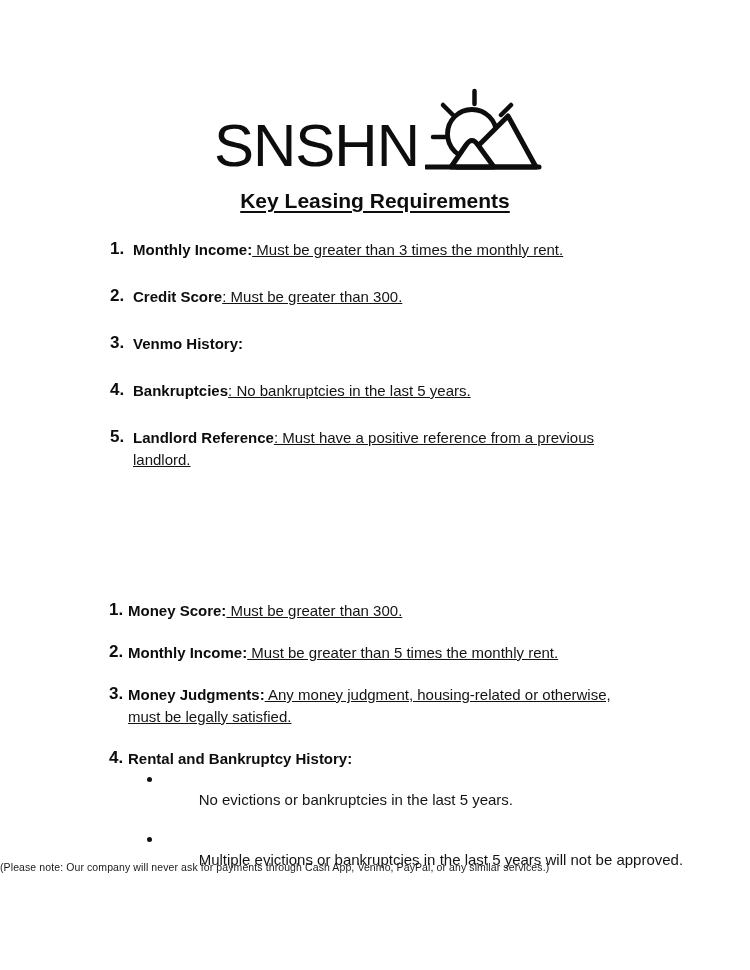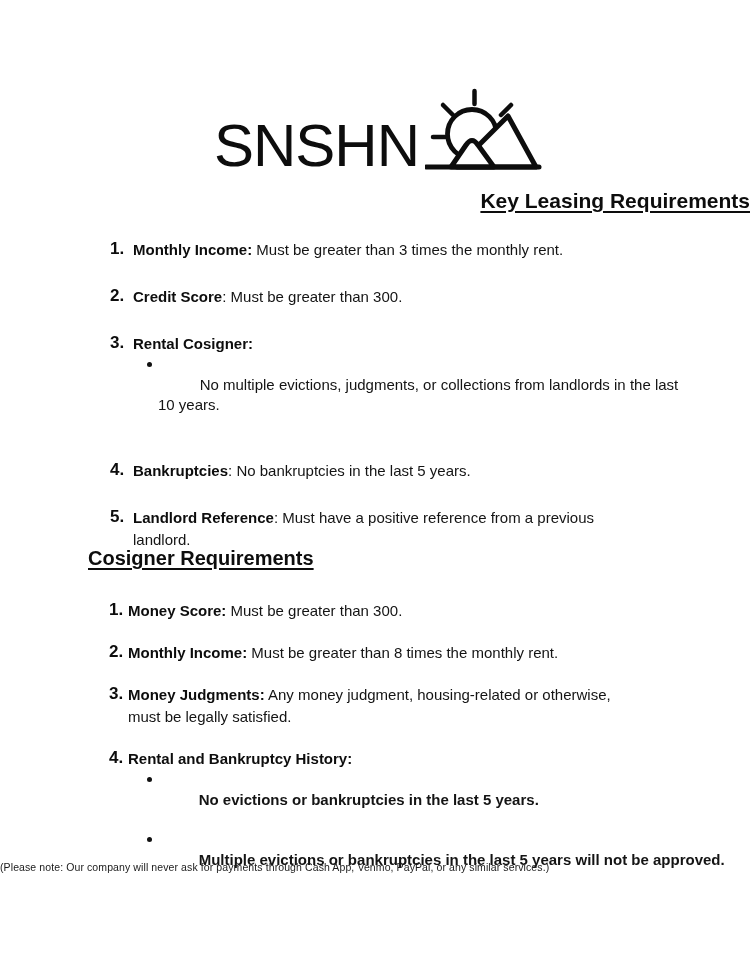--- a/index.html
+++ b/index.html
@@ -14,21 +14,21 @@
   
   .logo-text{
     position:absolute;left:214px;top:116px;
     font-size:60px;line-height:60px;font-weight:400;
     letter-spacing:-1px;color:#0d0d0d;white-space:nowrap;
   }
   .logo-icon{position:absolute;left:425px;top:86px;width:118px;height:88px;}
 
   
   .doc-title{
-    position:absolute;top:189px;left:0;right:0;text-align:right;
+    position:absolute;top:189px;left:0;right:0;text-align:center;
     font-size:21px;font-weight:bold;
     text-decoration:underline;text-decoration-thickness:2px;text-underline-offset:3px;
     color:#0d0d0d;
   }
   .cosigner-heading{
     position:absolute;top:547px;left:88px;
     font-size:20px;font-weight:bold;
     text-decoration:underline;text-decoration-thickness:2px;text-underline-offset:3px;
     color:#0d0d0d;white-space:nowrap;
   }
@@ -41,26 +41,26 @@
   .sec1 .item{padding-left:23px;}
   .sec2 .item{padding-left:19px;}
   .sec1 .item + .item{margin-top:25px;}
   .sec2 .item + .item{margin-top:20px;}
 
   .num{
     position:absolute;left:0;top:-1px;
     font-size:17px;font-weight:bold;line-height:22px;color:#0d0d0d;
   }
   .lbl{font-weight:bold;color:#0d0d0d;}
-  .desc{font-weight:400;white-space:pre-wrap;color:#141414;}
+  .desc{font-weight:400;white-space:pre-wrap;color:#141414;text-decoration:underline;}
 
   .bullets{margin-top:0;}
   .bullet{position:relative;line-height:20px;white-space:pre-wrap;color:#141414;}
   .sec1 .bullet{padding-left:25px;}
-  .sec2 .bullet{padding-left:29px;font-weight:bold;}
+  .sec2 .bullet{padding-left:29px;}
   .dot{
     position:absolute;top:7px;width:5px;height:5px;border-radius:50%;
     background:#111;display:inline-block;
   }
   .sec1 .dot{left:14px;}
   .sec2 .dot{left:19px;}
 
   
   .footer-note{
     position:absolute;top:861px;left:0;right:13px;
@@ -95,50 +95,45 @@
 
     <div class="item">
       <span class="num">1.</span><span class="lbl">Monthly Income:</span><span class="desc"> Must be greater than 3 times the monthly rent.</span>
     </div>
 
     <div class="item">
       <span class="num">2.</span><span class="lbl">Credit Score</span><span class="desc">: Must be greater than 300.</span>
     </div>
 
     <div class="item">
-      <span class="num">3.</span><span class="lbl">Rental Cosigner:</span><span class="desc"></span>
+      <span class="num">3.</span><span class="lbl">Venmo History:</span><span class="desc"></span>
       <div class="bullets">
-        <div class="bullet">
-          <span class="dot"></span><span>No multiple evictions, judgments, or collections from landlords in the last
-10 years.</span>
-        </div>
       </div>
     </div>
 
     <div class="item">
       <span class="num">4.</span><span class="lbl">Bankruptcies</span><span class="desc">: No bankruptcies in the last 5 years.</span>
     </div>
 
     <div class="item">
       <span class="num">5.</span><span class="lbl">Landlord Reference</span><span class="desc">: Must have a positive reference from a previous
 landlord.</span>
     </div>
 
   </div>
 
-  <div class="cosigner-heading">Cosigner Requirements</div>
 
   <div class="sec2">
 
     <div class="item">
       <span class="num">1.</span><span class="lbl">Money Score:</span><span class="desc"> Must be greater than 300.</span>
     </div>
 
     <div class="item">
-      <span class="num">2.</span><span class="lbl">Monthly Income:</span><span class="desc"> Must be greater than 8 times the monthly rent.</span>
+      <span class="num">2.</span><span class="lbl">Monthly Income:</span><span class="desc"> Must be greater than 5 times the monthly rent.</span>
     </div>
 
     <div class="item">
       <span class="num">3.</span><span class="lbl">Money Judgments:</span><span class="desc"> Any money judgment, housing-related or otherwise,
 must be legally satisfied.</span>
     </div>
 
     <div class="item">
       <span class="num">4.</span><span class="lbl">Rental and Bankruptcy History:</span><span class="desc"></span>
       <div class="bullets">

